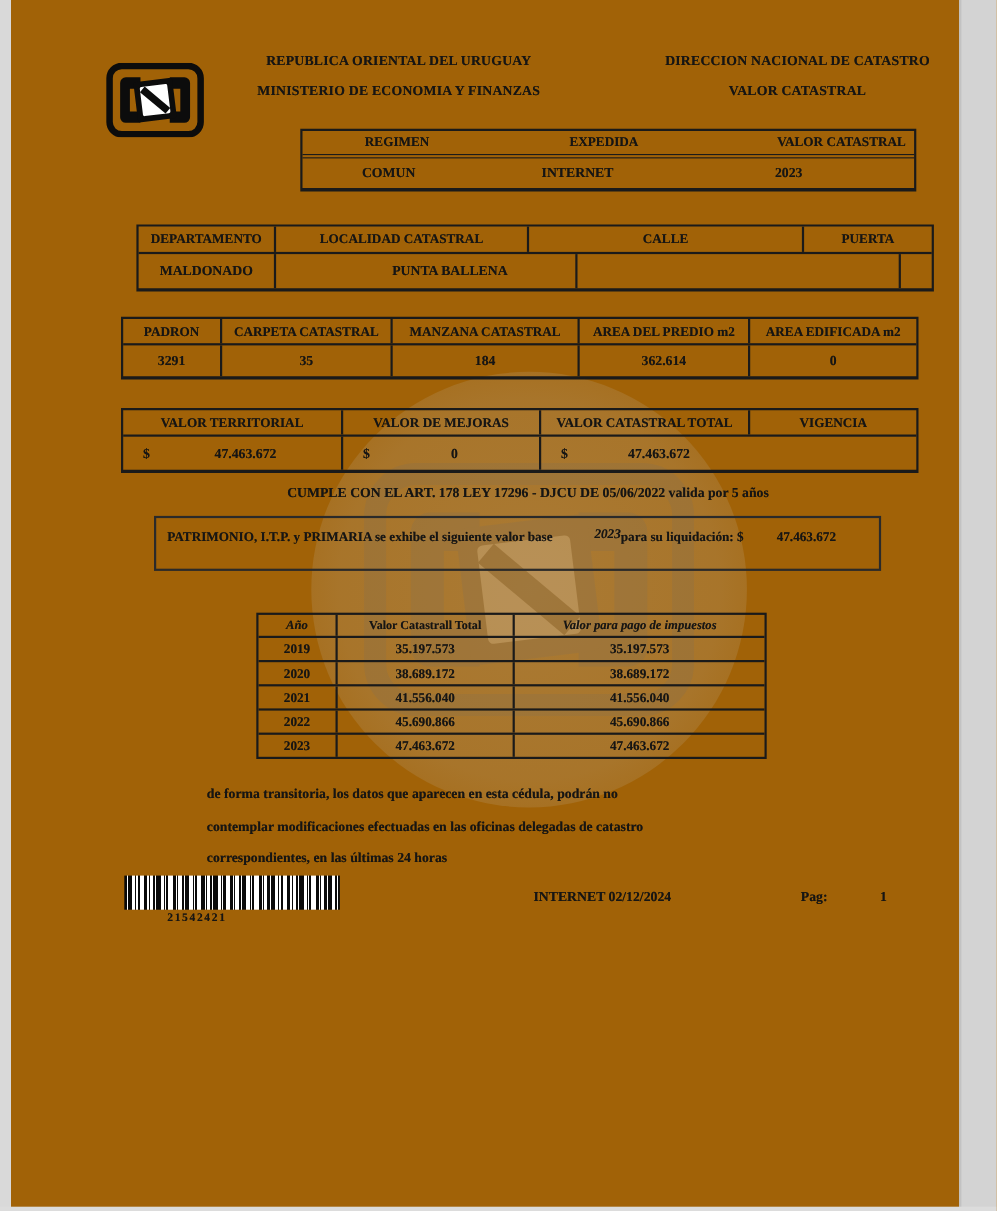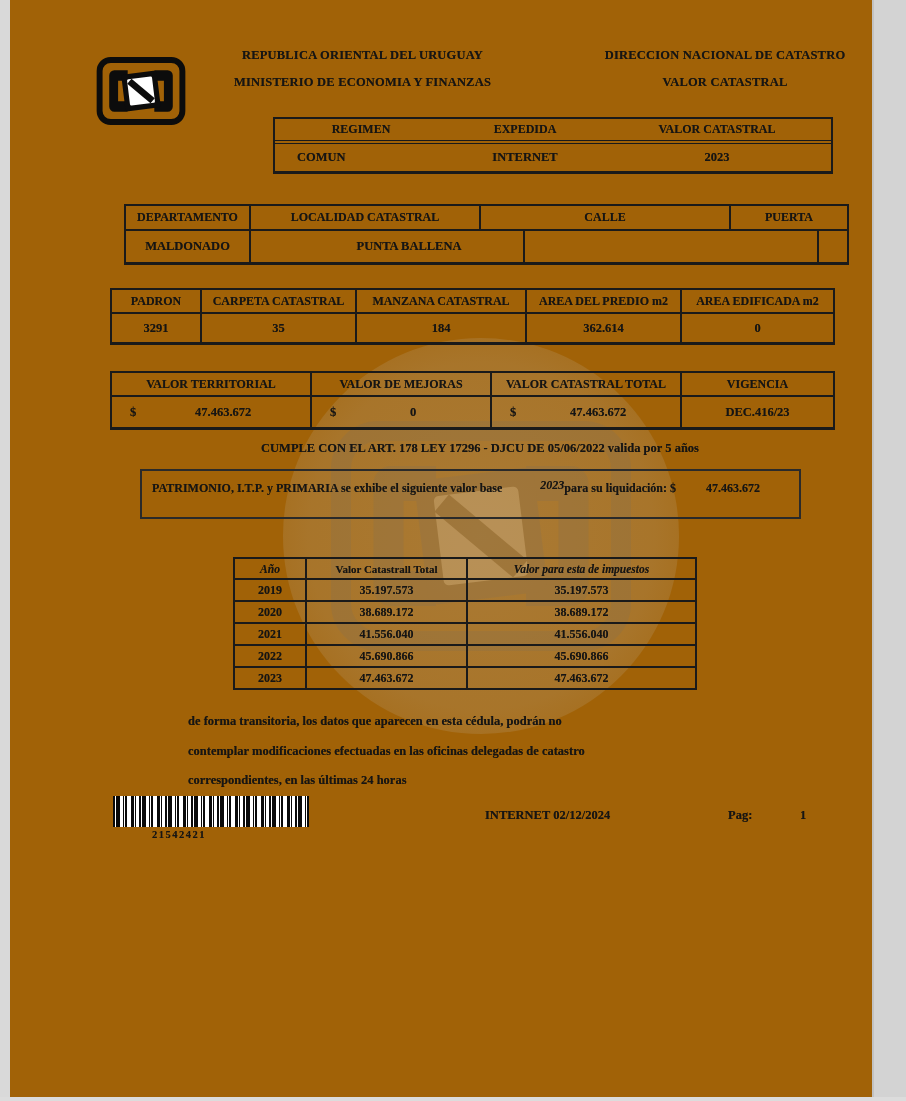--- a/index.html
+++ b/index.html
@@ -28,28 +28,28 @@
   .hdr{ text-align:center; font-size:12.5px; line-height:27px; letter-spacing:.2px;
         text-shadow:0 0 .5px rgba(0,0,0,.5); }
 
   .logo{ display:flex; align-items:center; justify-content:center; }
   .logo svg{ width:92px; height:68px; color:#0c0c0c; }
 
   
   .tbl{ position:absolute; border:2px solid #1a1a1a; border-bottom-width:3px; background:transparent; z-index:2;}
   .row{ display:grid; }
   .row.hd{ border-bottom:2px solid #1a1a1a; }
-  .row.hd.dbl{ border-bottom:4px double #1a1a1a; }
+  .row.hd.dbl{ border-bottom:4px double #1a1a1a;gap:24px; }
   .cell{ display:flex; align-items:center; justify-content:center;
          font-size:12px; text-shadow:0 0 .5px rgba(0,0,0,.45);
          border-right:2px solid #1a1a1a; overflow:hidden; white-space:nowrap;}
   .cell:last-child{ border-right:none; }
   .cell.noline{ border-right:none; }
   .cell.val{ font-size:12.5px; }
-  .cell.left{ justify-content:flex-start; padding-left:22px; }
+  .cell.left{ justify-content:flex-start; padding-left:22px;margin-left:32px; }
   .money{ display:flex; width:100%; align-items:center; }
   .money .cur{ padding-left:18px; }
   .money .amt{ flex:1; text-align:center; }
 
   .centerline{ position:absolute; text-align:center; font-size:12.5px;
                text-shadow:0 0 .5px rgba(0,0,0,.5); z-index:2;}
 
   .notice{ position:absolute; left:140px; top:469px; width:661px; height:50px;
            border:2px solid #2a2a2a; z-index:2; padding:5px 10px 0 10px; box-sizing:border-box;
            font-size:12px; text-shadow:0 0 .4px rgba(0,0,0,.45);}
@@ -182,40 +182,39 @@
             <span class="cur">$</span>
             <span class="amt">0</span>
           </span>
       </div>
       <div class="cell val">
         <span class="money">
             <span class="cur">$</span>
             <span class="amt">47.463.672</span>
           </span>
       </div>
-      <div class="cell val">DEC.416/23</div>
     </div>
   </div>
 
   <div class="centerline" style="left:60px;top:441px;width:840px;">CUMPLE CON EL ART. 178 LEY 17296 - DJCU DE 05/06/2022 valida por 5 años</div>
 
   <div class="notice">
     <div class="l2">
       <span>PATRIMONIO, I.T.P.  y PRIMARIA se exhibe el siguiente valor base</span>
       <span class="yr">2023</span>
       <span>para su liquidación: $</span>
       <span class="amt2">47.463.672</span>
     </div>
   </div>
 
   <div class="tbl hist" style="left:233px;top:557px;width:460px;border-width:2px;">
     <div class="row hd" style="grid-template-columns:72px 161px 227px;height:19px;">
       <div class="cell italic">Año</div>
       <div class="cell small-head">Valor Catastrall Total</div>
-      <div class="cell italic">Valor para esta de impuestos</div>
+      <div class="cell italic">Valor para pago de impuestos</div>
     </div>
     <div class="row" style="grid-template-columns:72px 161px 227px;height:20px;border-bottom:2px solid #1a1a1a;">
       <div class="cell">2019</div>
       <div class="cell">35.197.573</div>
       <div class="cell">35.197.573</div>
     </div>
     <div class="row" style="grid-template-columns:72px 161px 227px;height:20px;border-bottom:2px solid #1a1a1a;">
       <div class="cell">2020</div>
       <div class="cell">38.689.172</div>
       <div class="cell">38.689.172</div>

